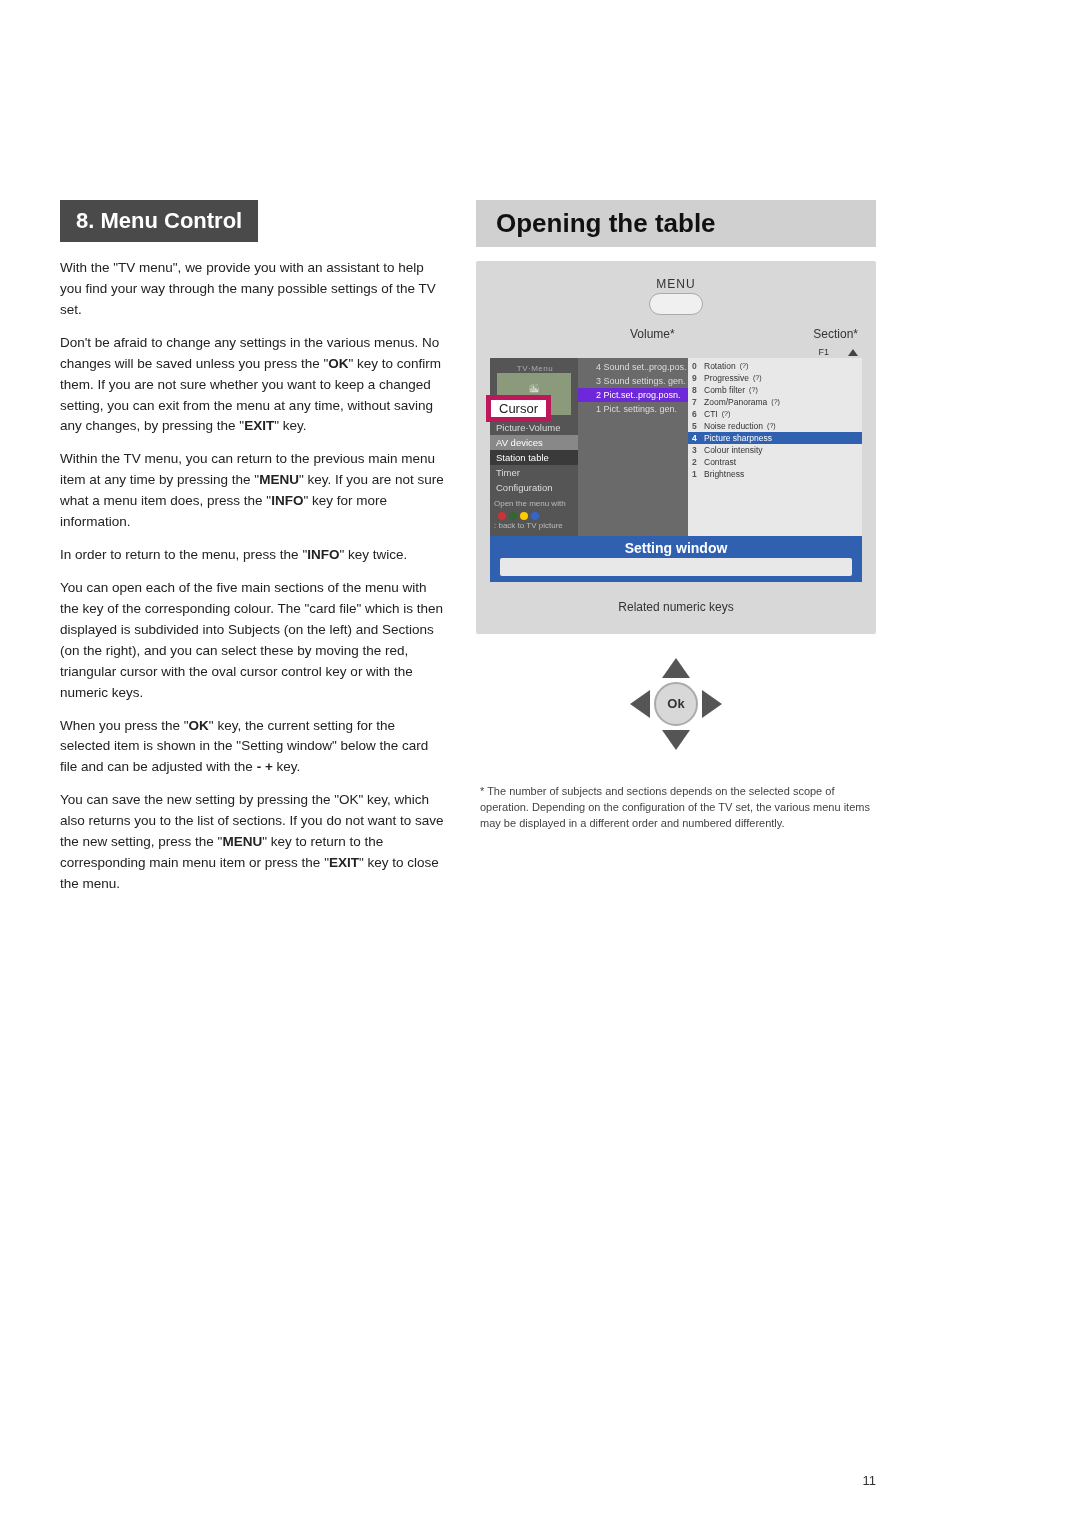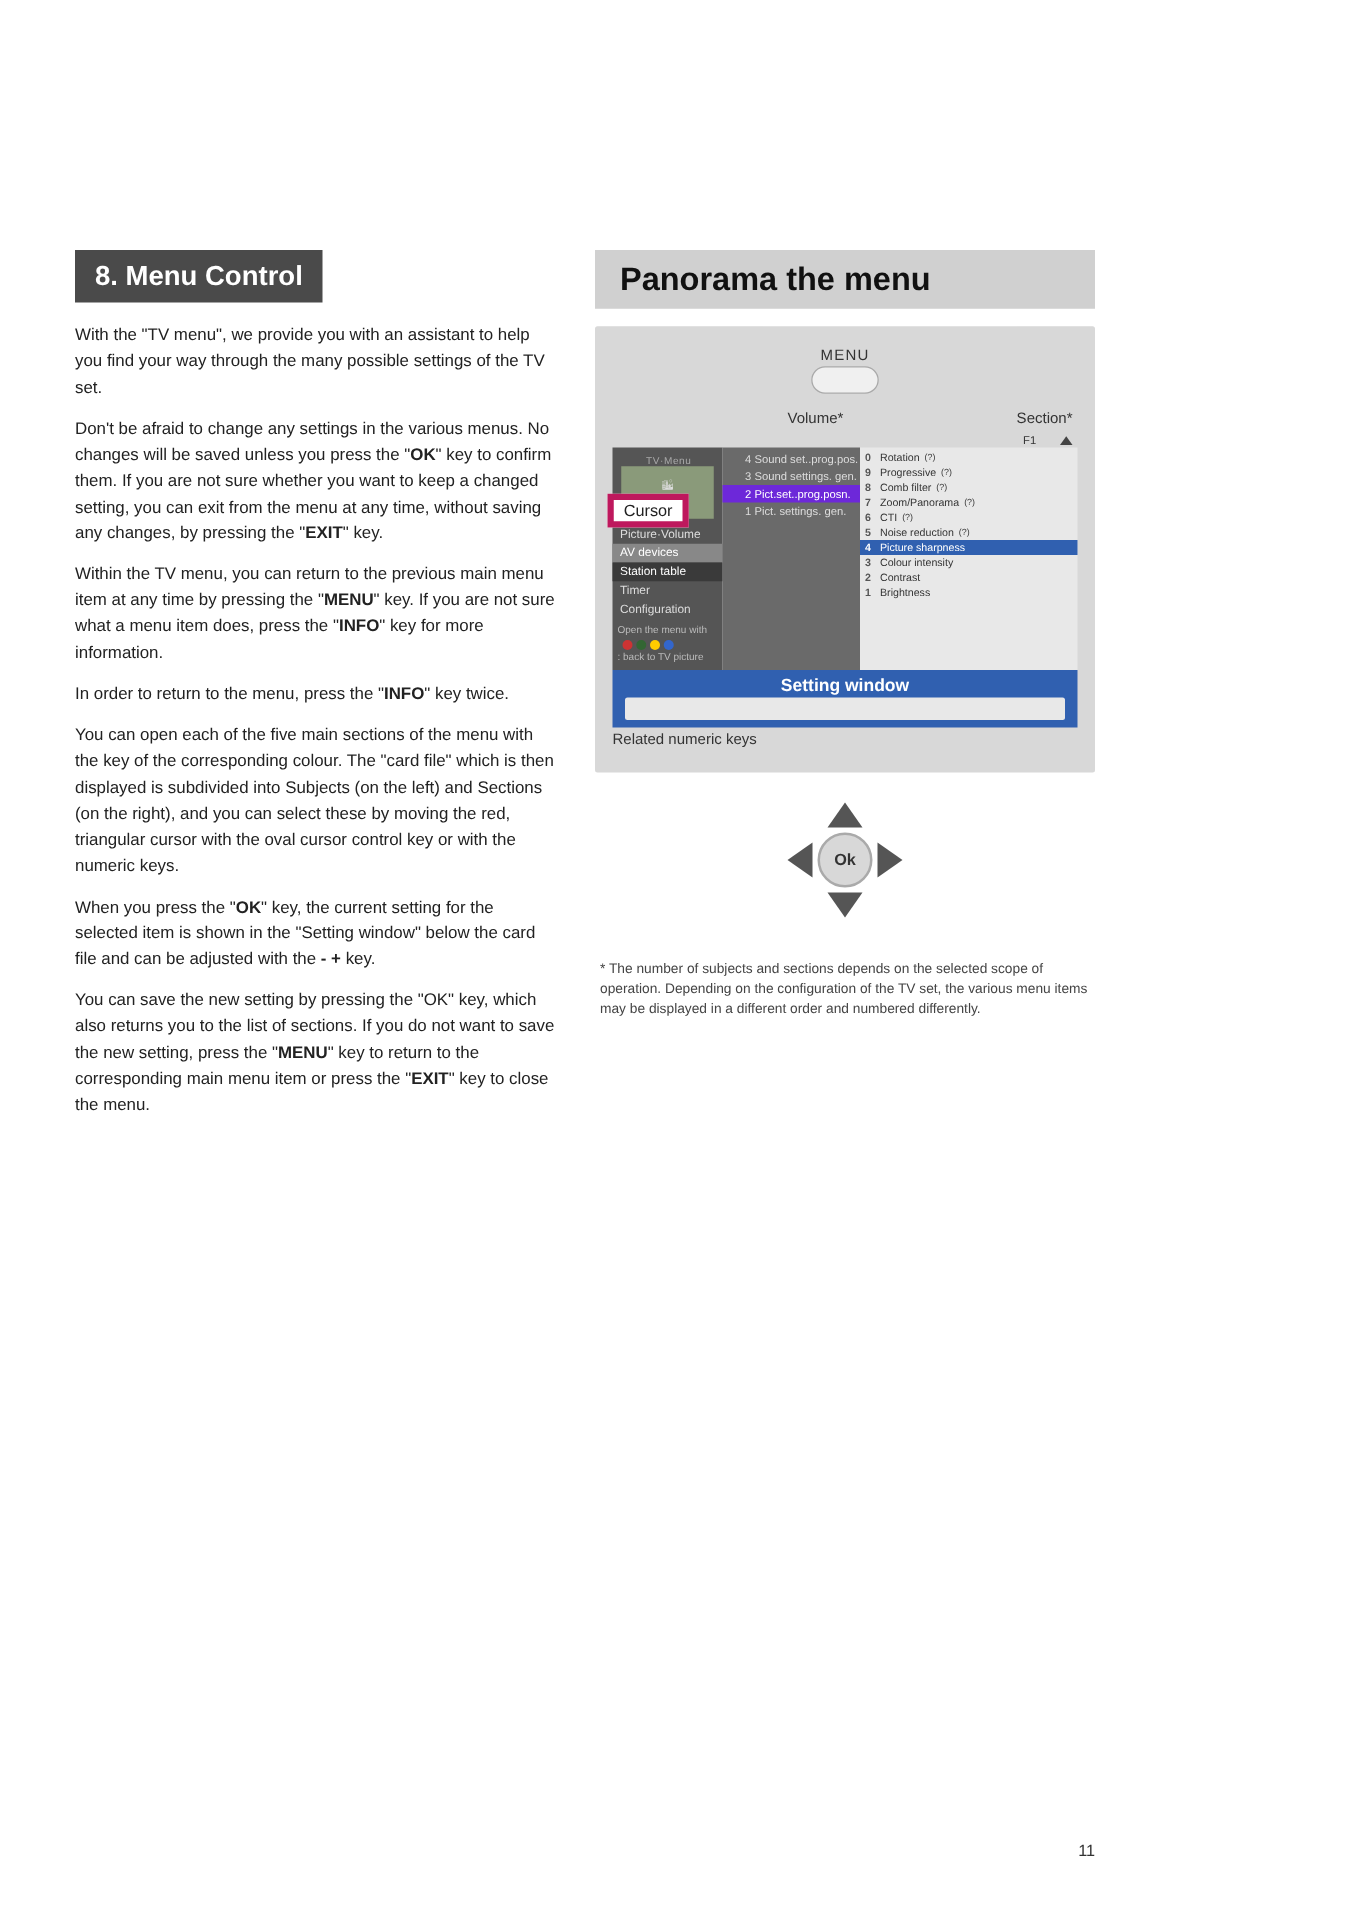--- a/index.html
+++ b/index.html
@@ -195,21 +195,22 @@
       margin-bottom: 2px;
     }
     .setting-window-content {
       background: #e8e8e8;
       height: 18px;
       border-radius: 2px;
     }
     
     .below-diagram {
       display: flex;
-      margin-top: 2px;
+      justify-content: center;
+      margin-top: 18px;
       margin-bottom: 10px;
     }
     
     .color-bar {
       display: flex;
       gap: 3px;
       margin: 3px 0 0 4px;
     }
     .color-dot {
       width: 8px;
@@ -345,21 +346,21 @@
         When you press the "<strong>OK</strong>" key, the current setting for the selected item is shown in the "Setting window" below the card file and can be adjusted with the <strong>- +</strong> key.
       </p>
 
       <p>
         You can save the new setting by pressing the "OK" key, which also returns you to the list of sections. If you do not want to save the new setting, press the "<strong>MENU</strong>" key to return to the corresponding main menu item or press the "<strong>EXIT</strong>" key to close the menu.
       </p>
 
     </div>
 
     <div class="right-col">
-      <span class="section-header-right">Panorama the menu</span>
+      <span class="section-header-right">Opening the table</span>
 
       <div class="menu-diagram">
 
         <div class="menu-label">MENU</div>
         <div class="menu-button"></div>
 
         <div style="position:relative; margin-bottom:0;">
 
           <div style="position:relative; height:20px; margin-bottom:2px;">
             <div style="position:absolute; left:0; top:2px;">

